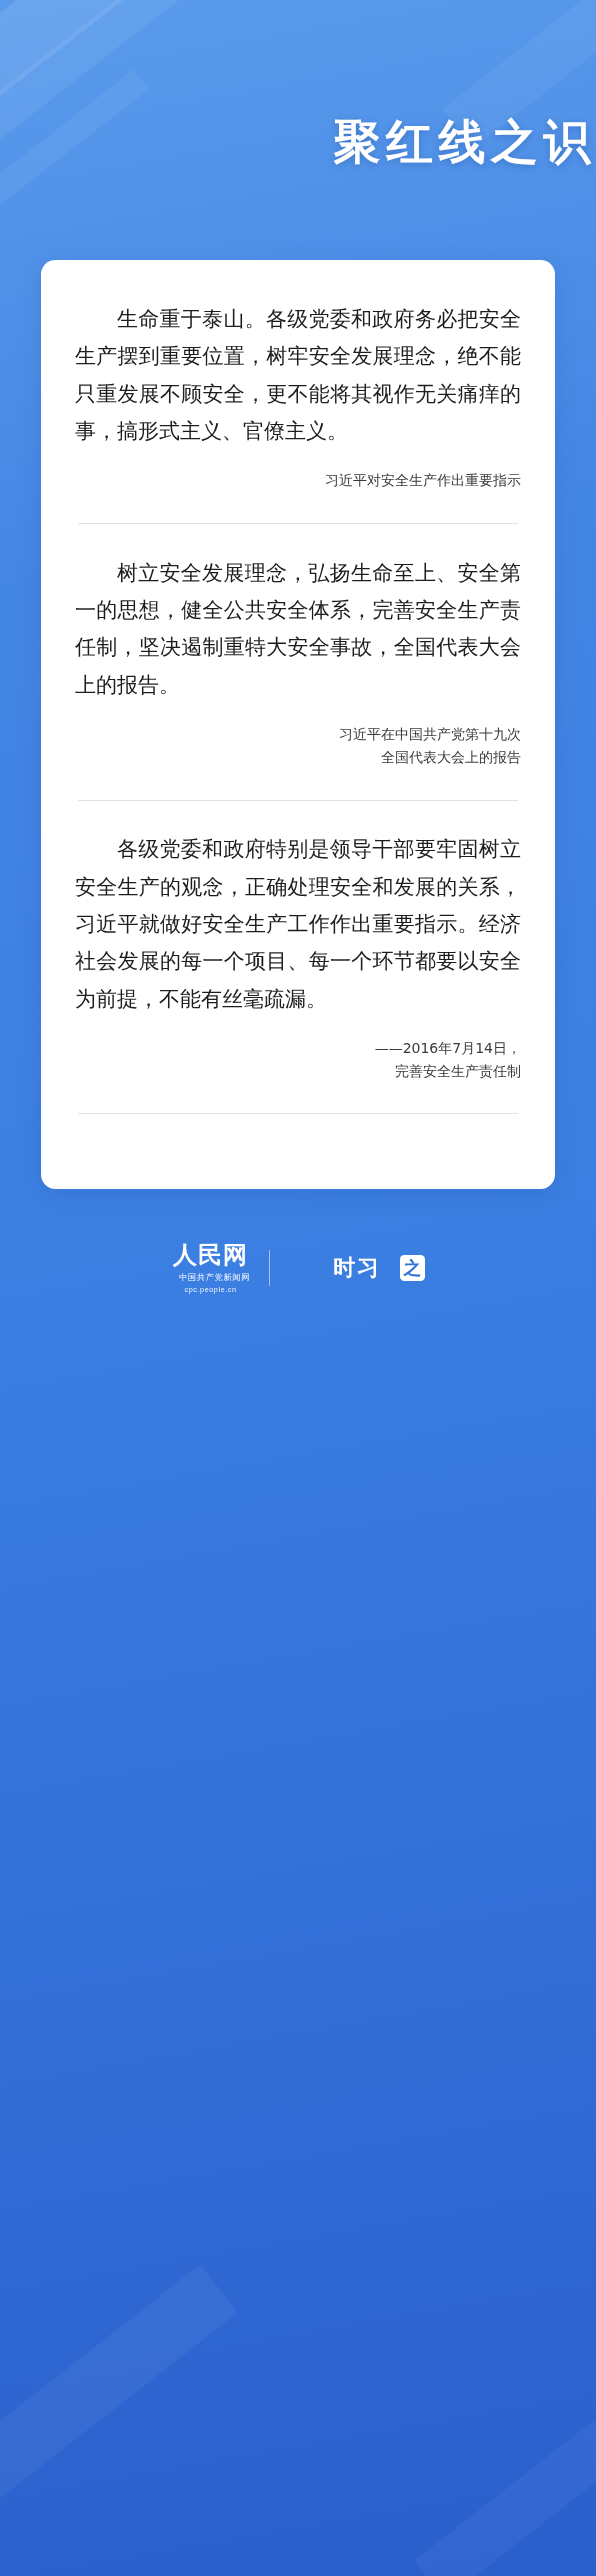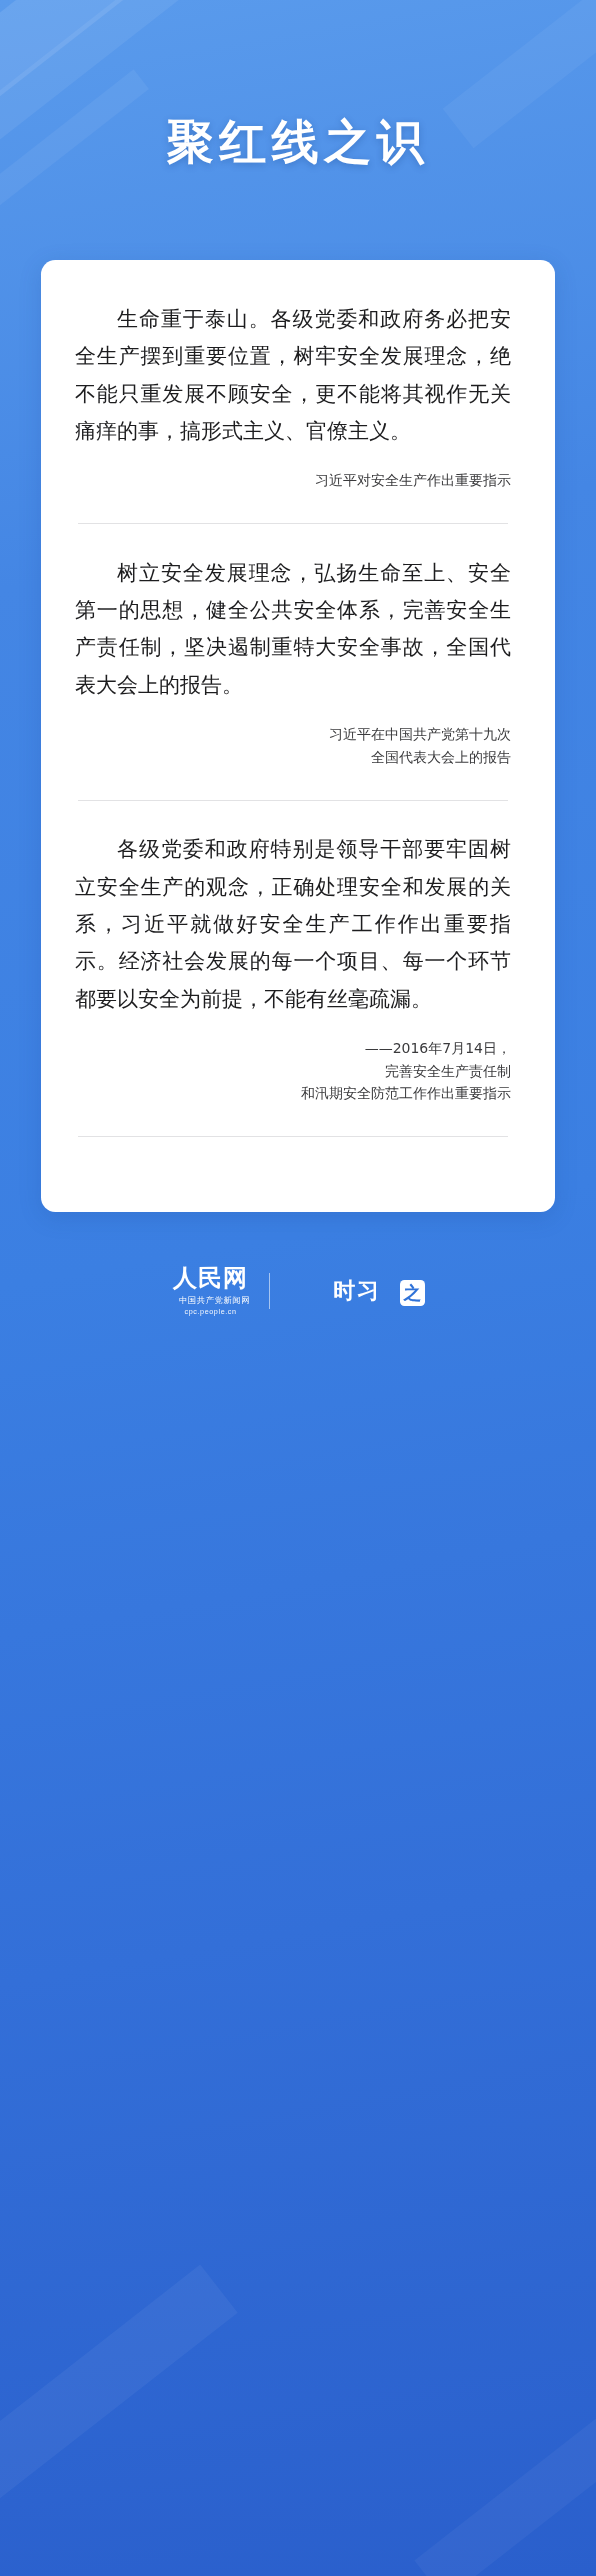--- a/index.html
+++ b/index.html
@@ -29,41 +29,41 @@
   }
   .streak.s1 { left: -88px; top: -22px; width: 287px; height: 66px; }
   .streak.s2 { left: -127px; top: 61px; width: 342px; height: 39px; background: rgba(255,255,255,0.07); }
   .streak.s3 { left: -66px; top: 138px; width: 232px; height: 25.4px; background: rgba(255,255,255,0.06); }
   .streak.s4 { right: -99px; top: 22px; width: 265px; height: 50px; background: rgba(255,255,255,0.05); transform: rotate(-38deg); }
   .streak.b1 { left: -77px; bottom: 155px; width: 331px; height: 61px; background: rgba(255,255,255,0.05); }
   .streak.b2 { right: -110px; bottom: 66px; width: 309px; height: 50px; background: rgba(255,255,255,0.045); }
 
   .title-wrap {
     position: relative;
-    text-align: center;
+    text-align: right;
     padding-top: 80px;
     padding-bottom: 0;
   }
   .main-title {
     display: inline-block;
     font-family: "DejaVu Serif", "Liberation Serif", serif;
     font-size: 47px;
     font-weight: bold;
     color: #ffffff;
     letter-spacing: 5.5px;
     text-shadow: 0 2.2px 7.7px rgba(20,60,130,0.30);
   }
 
   .card {
     position: relative;
     margin: 54px 41px 8px 41px;
     background: #ffffff;
     border-radius: 14.4px;
     box-shadow: 0 5.5px 22px rgba(25,70,150,0.18);
-    padding: 41px 44px 44px 34px;
+    padding: 41px 34px 44px 34px;
     box-sizing: border-box;
   }
 
   .quote-block { position: relative; }
   .quote-text {
     font-family: "DejaVu Sans", "Liberation Sans", sans-serif;
     font-size: 21px;
     line-height: 1.78;
     color: #1d1d1f;
     text-align: justify;
@@ -122,21 +122,21 @@
     margin-top: 1.7px;
     opacity: 0.95;
   }
   .divider-v {
     width: 1.1px;
     height: 36px;
     background: rgba(255,255,255,0.55);
   }
   .logo-badge {
     display: flex;
-    align-items: flex-end;
+    align-items: center;
     gap: 19px;
     color: #ffffff;
     margin-left: 44px;
   }
   .logo-badge .lb-text {
     font-family: "DejaVu Serif", "Liberation Serif", serif;
     font-size: 22px;
     font-weight: bold;
     letter-spacing: 1.7px;
   }
@@ -189,21 +189,20 @@
       </div>
     </div>
 
     <hr class="divider">
 
     <div class="quote-block">
       <p class="quote-text">各级党委和政府特别是领导干部要牢固树立安全生产的观念，正确处理安全和发展的关系，习近平就做好安全生产工作作出重要指示。经济社会发展的每一个项目、每一个环节都要以安全为前提，不能有丝毫疏漏。</p>
       <div class="attrib">
         <div>——2016年7月14日，</div>
         <div>完善安全生产责任制</div>
-        <div>和汛期安全防范工作作出重要指示</div>
       </div>
     </div>
 
     <hr class="divider">
 
 
   </div>
 
   <div class="footer">
     <div class="logo-people">

